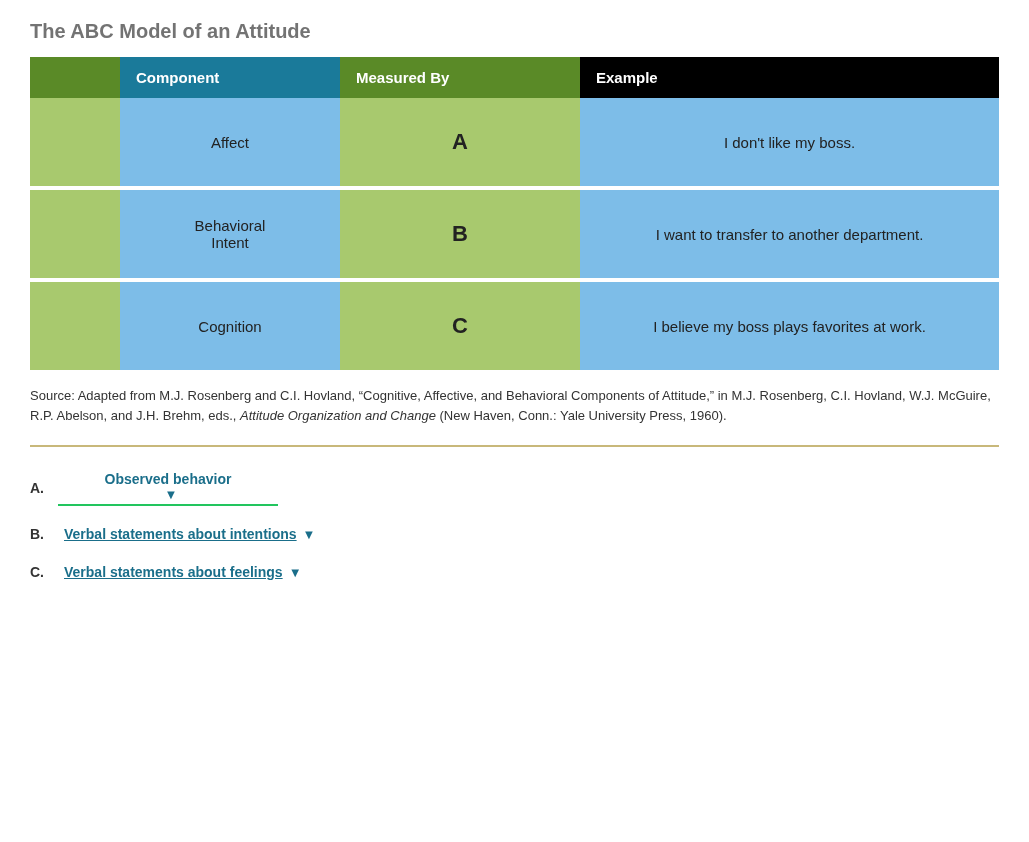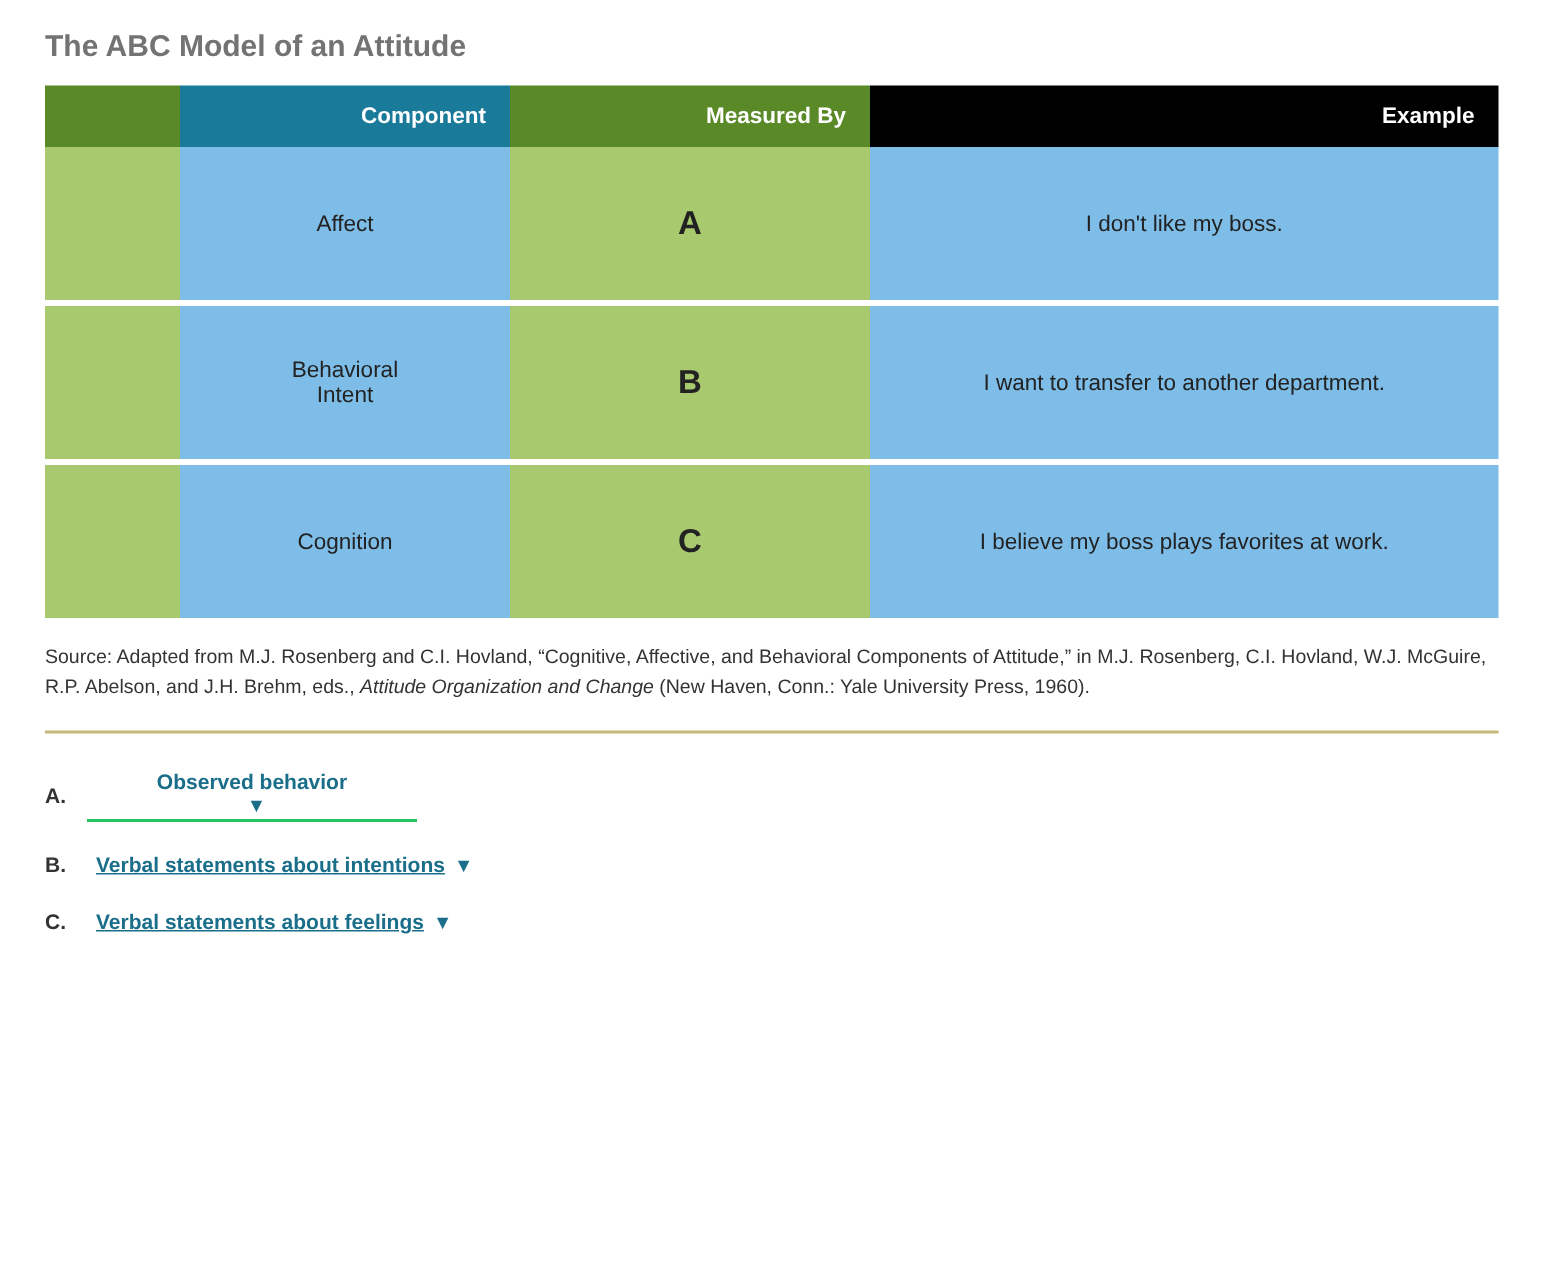--- a/index.html
+++ b/index.html
@@ -23,21 +23,21 @@
       width: 100%;
       border-collapse: collapse;
       margin-bottom: 16px;
     }
 
     .abc-table thead tr th {
       padding: 12px 16px;
       font-size: 15px;
       font-weight: bold;
       color: #fff;
-      text-align: right;
+      text-align: left;
     }
 
     .th-left-spacer {
       width: 90px;
       background: #5a8a27;
     }
 
     .th-component {
       background: #1a7a9a;
       width: 220px;
@@ -159,21 +159,21 @@
       align-items: center;
     }
 
     .quiz-item-b .quiz-dropdown-text,
     .quiz-item-c .quiz-dropdown-text {
       color: #1a6e8a;
       text-decoration: underline;
     }
 
     .row-cell {
-      height: 102px;
+      height: 88px;
     }
   </style>
 </head>
 <body>
 
 <h1 class="page-title">The ABC Model of an Attitude</h1>
 
 <table class="abc-table">
   <thead>
     <tr>

